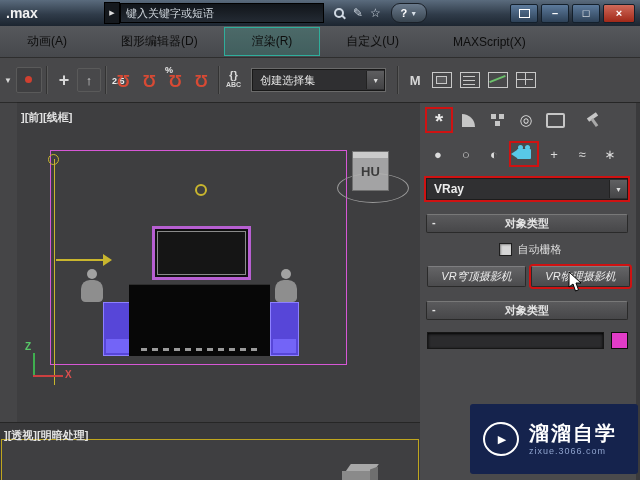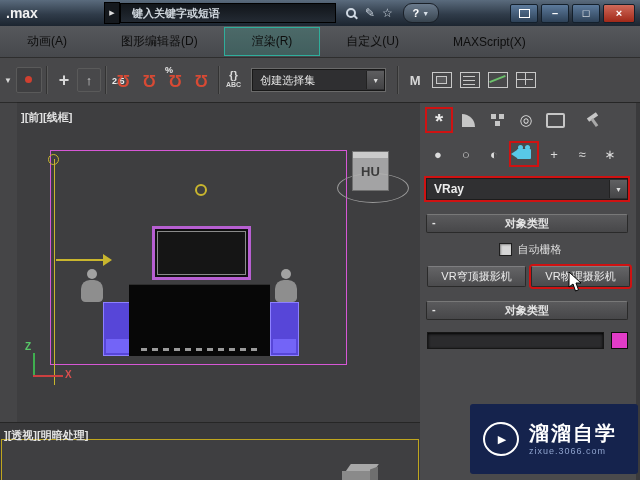--- a/index.html
+++ b/index.html
@@ -8,21 +8,21 @@
 
   
   .titlebar{position:absolute;left:0;top:0;width:640px;height:26px;
     background:linear-gradient(180deg,#5a6b7d 0%,#303c4a 55%,#1c2530 100%);
     display:flex;align-items:center;color:#e8edf2;}
   .tb-filename{font-size:14px;font-weight:bold;margin-left:6px;color:#f2f2f2;}
   .tb-search-wrap{display:flex;align-items:center;margin-left:66px;}
   .tb-search-arrow{width:14px;height:20px;background:#15191e;color:#ddd;font-size:7px;
     display:flex;align-items:center;justify-content:center;border:1px solid #000;}
   .tb-search{width:192px;height:16px;background:linear-gradient(#11151a,#232a33);
-    border:1px solid #000;color:#cfd6dd;font-size:11px;font-weight:bold;padding:1px 11px;
+    border:1px solid #000;color:#cfd6dd;font-size:11px;font-weight:normal;padding:1px 5px;
     font-family:inherit;}
   .tb-search::placeholder{color:#cfd6dd;opacity:1;}
   .tb-icons{display:flex;align-items:center;gap:7px;margin-left:9px;}
   .mag-icon{position:relative;width:13px;height:13px;}
   .mag-icon::before{content:"";position:absolute;left:1px;top:1px;width:6px;height:6px;
     border:2px solid #cfd8e2;border-radius:50%;}
   .mag-icon::after{content:"";position:absolute;left:8px;top:9px;width:5px;height:2px;
     background:#cfd8e2;transform:rotate(45deg);}
   .tb-glyph{font-size:12px;color:#cfd8e2;line-height:1;}
   .help-btn{width:34px;height:18px;border-radius:9px;margin-left:10px;
@@ -161,21 +161,21 @@
     border-left:1px solid #222;}
   .rollout{margin:14px 12px 0 6px;height:17px;background:linear-gradient(#5a5a5c,#474749);
     border:1px solid #2a2a2a;border-top-color:#787878;border-radius:2px;display:flex;
     align-items:center;position:relative;color:#e4e4e4;font-size:11px;font-weight:bold;}
   .rollout .minus{position:absolute;left:5px;top:1px;}
   .rollout .rtitle{margin:12px auto;}
   .autogrid{display:flex;align-items:center;justify-content:center;gap:6px;margin-top:9px;
     color:#dcdcdc;font-size:11px;}
   .checkbox{width:11px;height:11px;background:#d6d6d6;border:1px solid #1e1e1e;
     box-shadow:inset 1px 1px 2px #8a8a8a;}
-  .vr-btns{display:flex;gap:5px;margin:9px 10px 0 7px;}
+  .vr-btns{display:flex;gap:5px;margin:9px 10px 0 7px;font-style:italic;}
   .vr-btn{flex:1;height:19px;background:linear-gradient(#646466,#4b4b4d);border:1px solid #2a2a2a;
     border-top-color:#7e7e80;color:#ececec;font-size:11px;display:flex;align-items:center;
     justify-content:center;white-space:nowrap;border-radius:2px;}
   .name-row{display:flex;align-items:center;gap:7px;margin:12px 12px 0 7px;}
   .name-input{flex:1;height:15px;background:#2b2b2d;border:1px solid #161616;
     box-shadow:inset 0 1px 3px #000;}
   .swatch{width:15px;height:15px;border:1px solid #0c0c0c;}
   .panel-scroll{position:absolute;right:0;top:0;width:4px;height:100%;background:#3a3a3c;}
 
   

